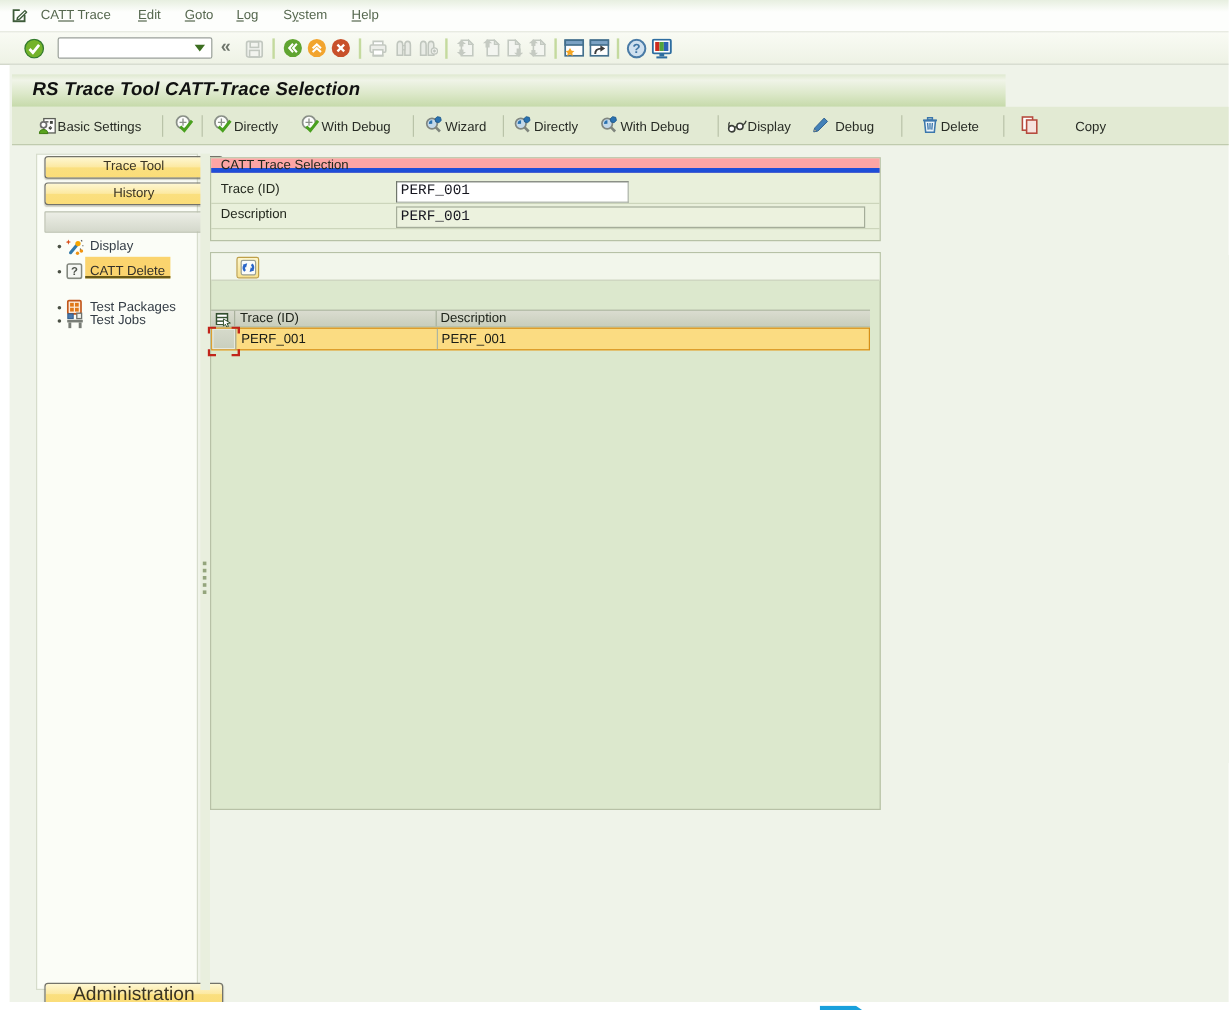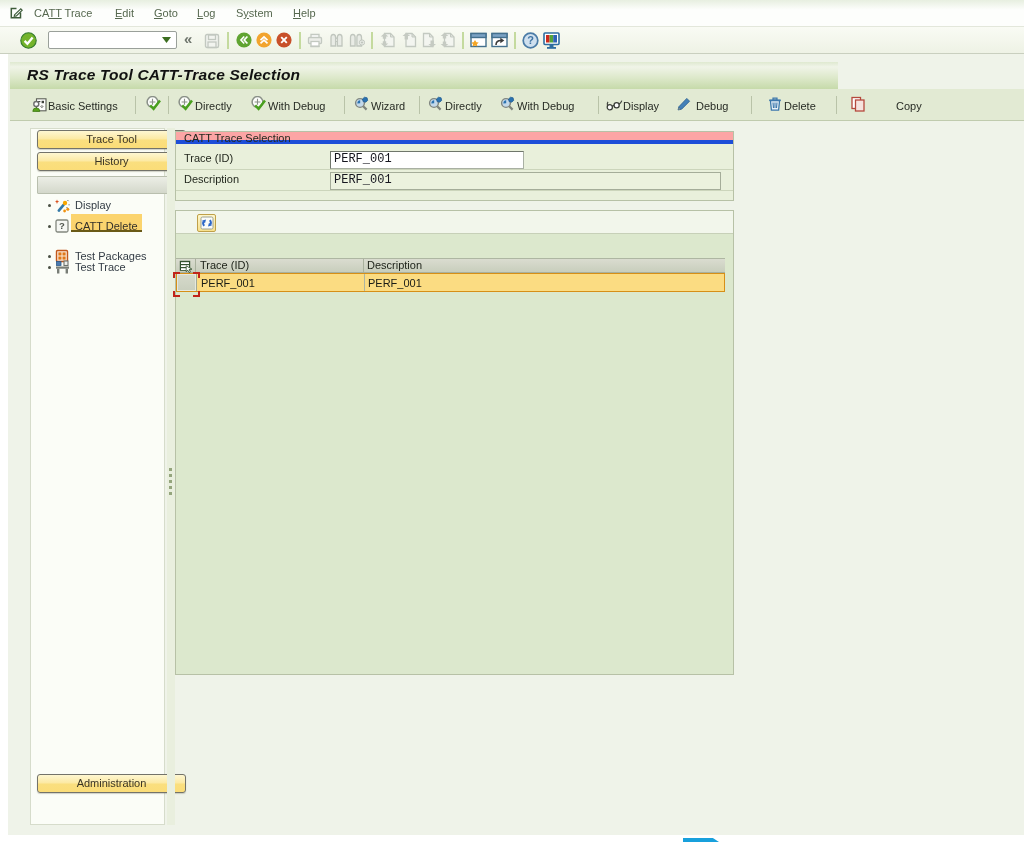--- a/index.html
+++ b/index.html
@@ -308,23 +308,23 @@
   </div>
   <div class="tnode" style="top:132px">
     <span class="bu"></span>
     <svg class="ic" width="15" height="14" viewBox="0 0 15 14">
         <rect x="1.5" y="1.5" width="4.5" height="4" fill="#4a7ab0" stroke="#2e5a88" stroke-width=".8"></rect>
         <rect x="9" y="1" width="4" height="4.5" fill="#eef0ec" stroke="#6e726c" stroke-width="1.1"></rect>
         <rect x="1" y="6.5" width="13" height="2.2" fill="#787d76"></rect>
         <rect x="2" y="8.7" width="2.4" height="4.8" fill="#787d76"></rect>
         <rect x="10.6" y="8.7" width="2.4" height="4.8" fill="#787d76"></rect>
       </svg>
-    <span class="lbl">Test Trace</span>
-  </div>
-  <div class="ybtn" style="top:645px;font-size:11px">Administration</div>
+    <span class="lbl">Test Jobs</span>
+  </div>
+  <div class="ybtn" style="top:690px;font-size:16px">Administration</div>
 </div>
 
 <div class="abs" id="splitter">
   <i style="top:340px"></i>
     <i style="top:346px"></i>
     <i style="top:352px"></i>
     <i style="top:358px"></i>
     <i style="top:364px"></i>
 </div>
 

